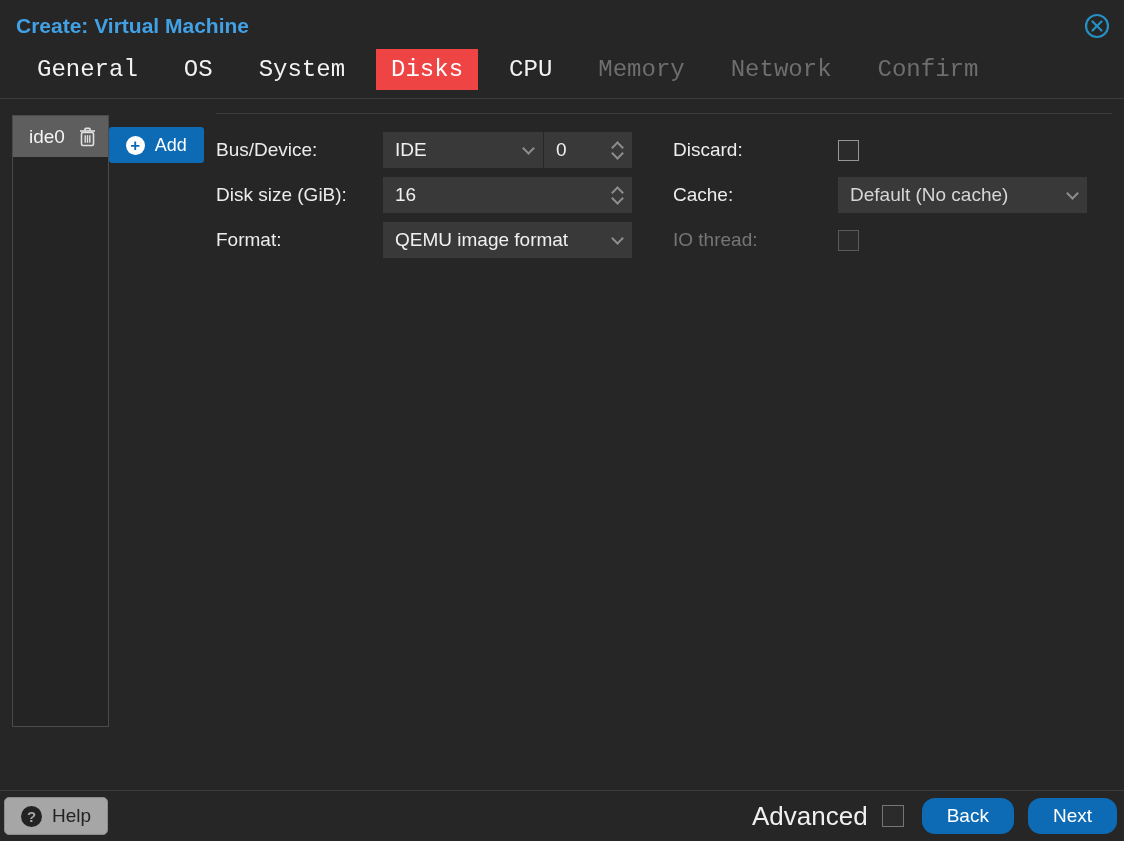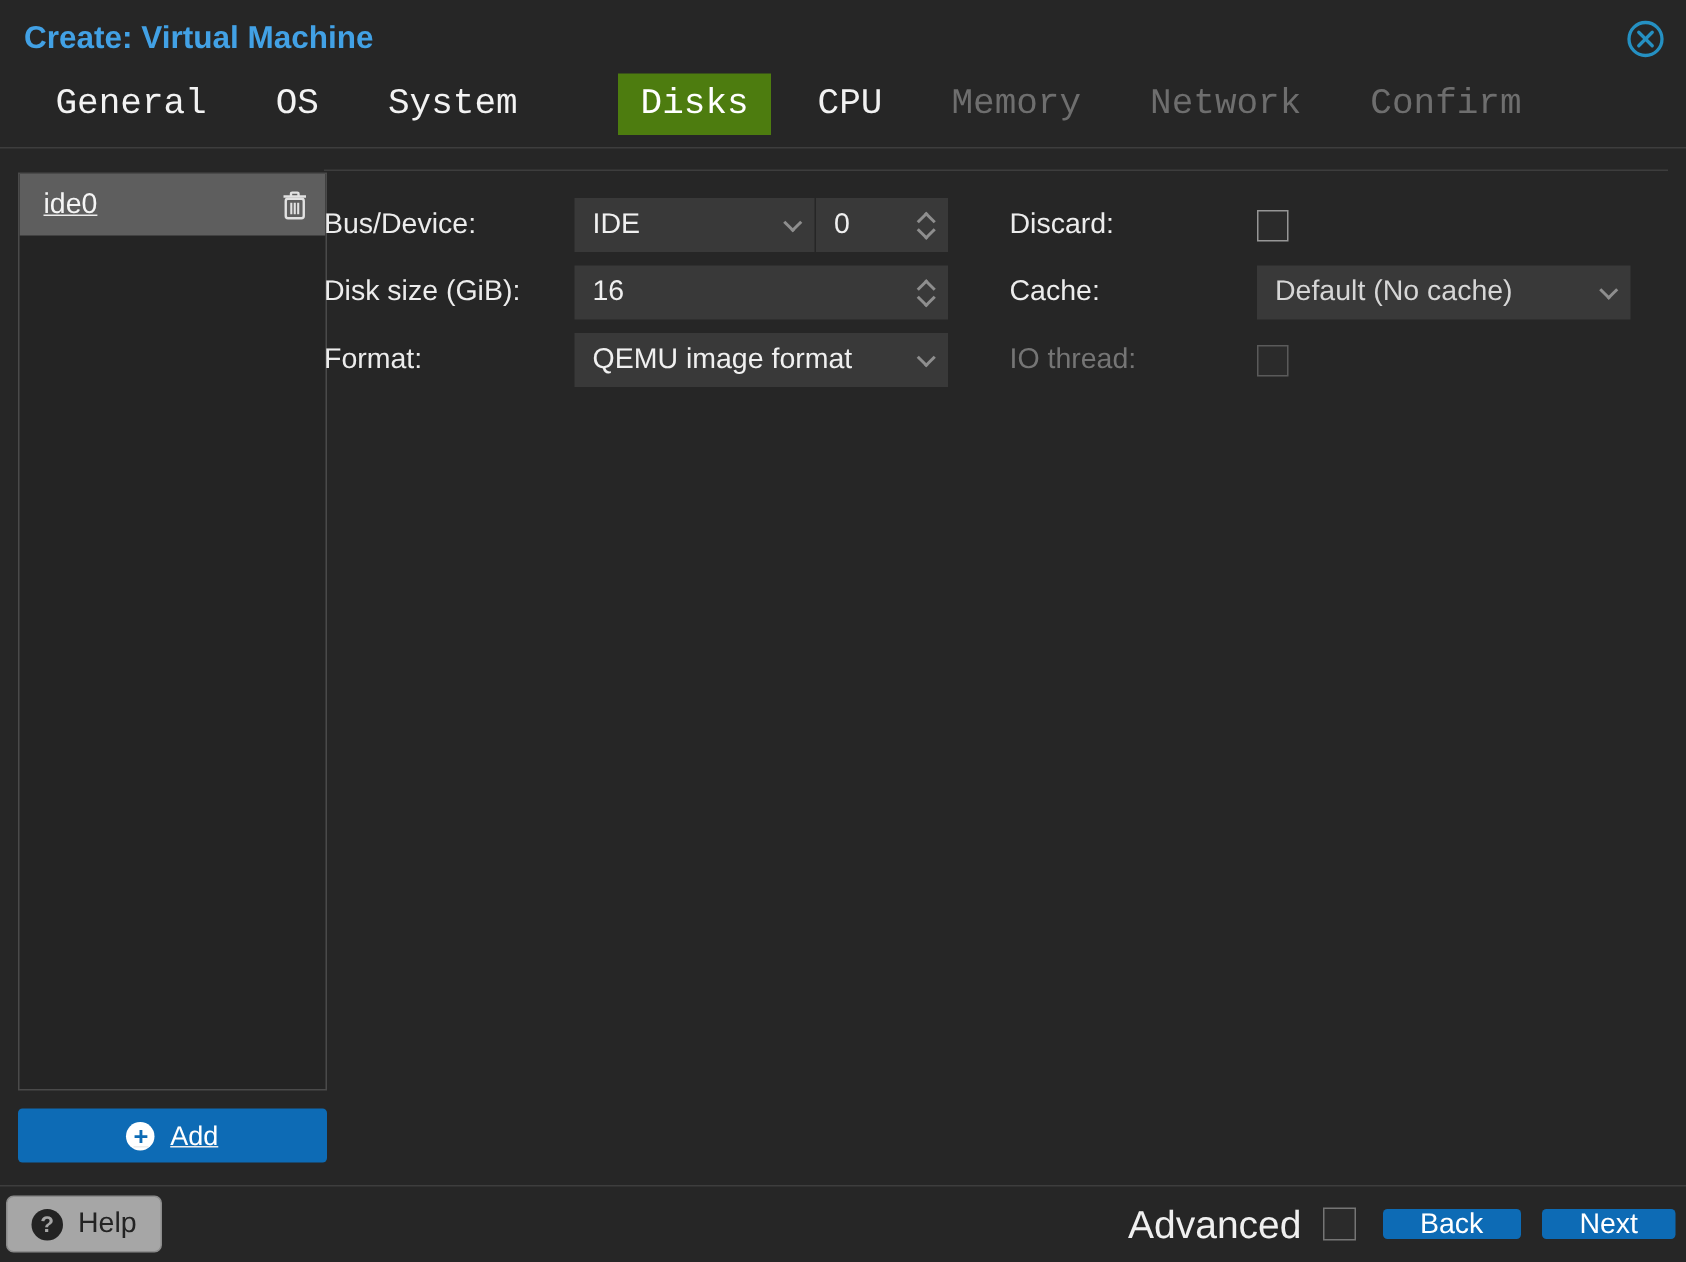--- a/index.html
+++ b/index.html
@@ -20,27 +20,27 @@
   .close-btn { width: 26px; height: 26px; cursor: pointer; margin-right: 2px; }
   .tabbar {
     display: flex; align-items: center; gap: 16px;
     padding: 6px 0 10px 22px; height: 54px;
   }
   .tab {
     font-size: 24px; color: #f2f2f2; padding: 7px 15px; cursor: pointer;
     white-space: nowrap;
     font-family: Liberation Mono, monospace;
   }
-  .tab.active { background: #4d7c0f; color: #ffffff; margin-left: 36px; }
+  .tab.active { background: #ef4444; color: #ffffff; }
   .tab.disabled { color: #6e6e6e; cursor: default; }
   .hdivider { border-top: 1px solid #3d3d3d; }
 
   
   .main { display: flex; height: 691px; }
-  .left-col { width: 204px; padding: 16px 0 0 12px; display: flex; flex-direction: column; text-decoration: underline; }
+  .left-col { width: 204px; padding: 16px 0 0 12px; display: flex; flex-direction: row; }
   .disk-list {
     width: 206px; height: 612px; background: #242424;
     border: 1px solid #4a4a4a; overflow: hidden;
   }
   .disk-item {
     height: 41px; background: #5e5e5e; color: #f5f5f5;
     display: flex; align-items: center; justify-content: space-between;
     padding: 0 12px 0 16px; font-size: 19px; cursor: pointer;
   }
   .add-btn {
@@ -109,23 +109,23 @@
   }
   .q-circle {
     width: 21px; height: 21px; background: #232323; color: #a6a6a6;
     border-radius: 50%; display: flex; align-items: center; justify-content: center;
     font-size: 15px; font-weight: bold;
   }
   .footer-right { display: flex; align-items: center; gap: 14px; }
   .adv-label { font-size: 26px; color: #f0f0f0; margin-right: 0px; }
   .adv-check { width: 22px; height: 22px; background: #2b2b2b; border: 1px solid #757575; cursor: pointer; }
   .nav-btn {
-    background: #0d6bb5; border: none; border-radius: 3px; color: #ffffff;
+    background: #0d6bb5; border: none; border-radius: 13px; color: #ffffff;
     font-size: 19px; font-family: "Liberation Sans", sans-serif;
-    height: 20px; padding: 0 25px; cursor: pointer;
+    height: 36px; padding: 0 25px; cursor: pointer;
   }
   .nav-btn.back { margin-left: 4px; }
 </style>
 </head>
 <body>
 
 <div class="titlebar">
   <span class="title">Create: Virtual Machine</span>
   <svg class="close-btn" viewBox="0 0 26 26">
     <circle cx="13" cy="13" r="11" fill="none" stroke="#2590c2" stroke-width="2.2"></circle>

